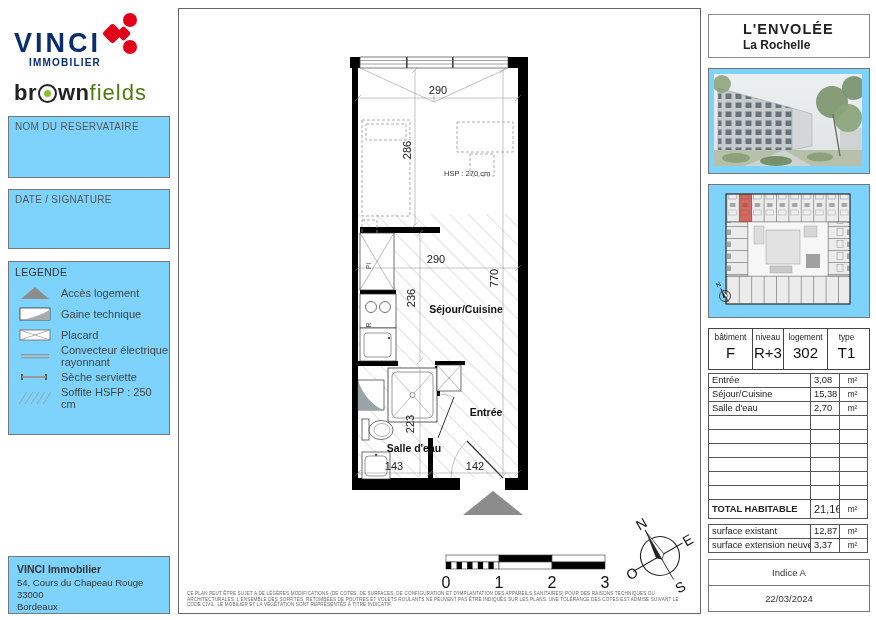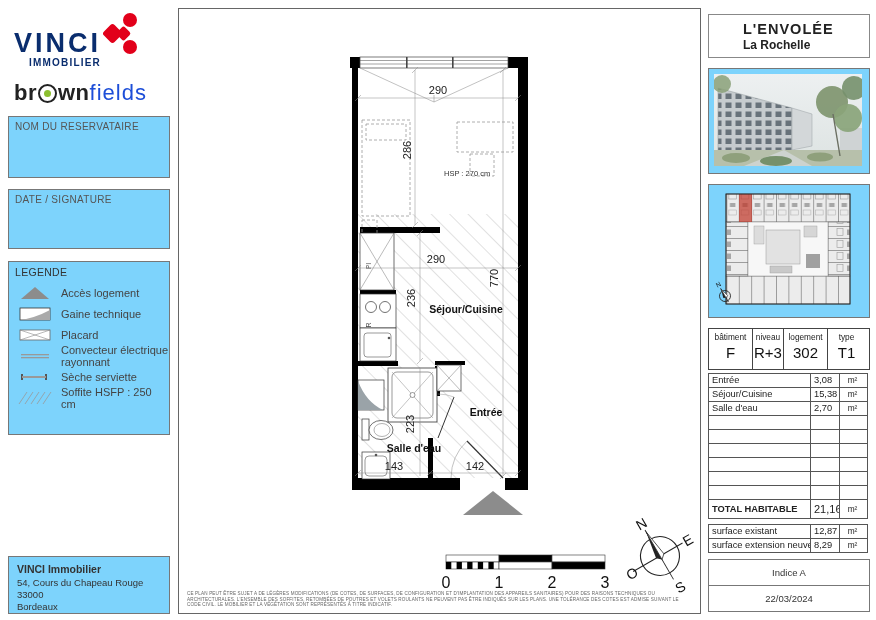--- a/index.html
+++ b/index.html
@@ -11,21 +11,21 @@
   
   .vinci-wrap{left:14px;top:10px;width:152px;height:56px;display:flex;align-items:flex-start;}
   .vinci-txt{display:flex;flex-direction:column;align-items:flex-end;margin-top:20px;}
   .vinci-name{font-size:27px;font-weight:bold;color:#0a2d6e;letter-spacing:3px;line-height:26px;}
   .vinci-sub{font-size:10px;font-weight:bold;color:#0a2d6e;letter-spacing:1.2px;margin-top:1px;}
   .brown{left:14px;top:80px;font-size:22px;letter-spacing:.5px;display:flex;align-items:center;}
   .brown b{color:#222;font-weight:700;}
   .brown .o-ring{display:inline-block;width:15px;height:15px;border:2.5px solid #222;border-radius:50%;
                  position:relative;margin:0 1px;}
   .brown .o-ring i{position:absolute;left:4px;top:4px;width:7px;height:7px;border-radius:50%;background:#8cbf2f;}
-  .brown .light{color:#1d4ed8;font-weight:300;letter-spacing:1px;}
+  .brown .light{color:#4d7c0f;font-weight:300;letter-spacing:1px;}
   .legend-row{display:flex;align-items:center;height:21px;padding-left:8px;}
   .legend-ic{width:44px;flex:0 0 44px;display:flex;justify-content:flex-start;}
   .legend-lb{font-size:11px;color:#444;}
   .addr{font-size:9.5px;color:#333;line-height:12px;padding:6px 8px;}
   .addr .nm{font-weight:bold;font-size:10.5px;margin-bottom:2px;}
   
   .rc{left:708px;width:160px;}
   .hdr{top:14px;height:42px;border:1px solid #888;}
   .hdr .p1{font-size:14.5px;font-weight:bold;letter-spacing:1px;padding:6px 0 0 34px;}
   .hdr .p2{font-size:12px;font-weight:bold;padding:1px 0 0 34px;}
@@ -474,21 +474,21 @@
   </div>
 
   <div class="abs atable" style="left:708px;top:524px;width:158px;">
     <div class="arow">
       <div>surface existant</div>
       <div>12,87</div>
       <div>m²</div>
     </div>
     <div class="arow">
       <div>surface extension neuve</div>
-      <div>8,29</div>
+      <div>3,37</div>
       <div>m²</div>
     </div>
   </div>
 
   <div class="abs rc indice">
     <div>Indice A</div>
     <div>22/03/2024</div>
   </div>
 
 </div>

